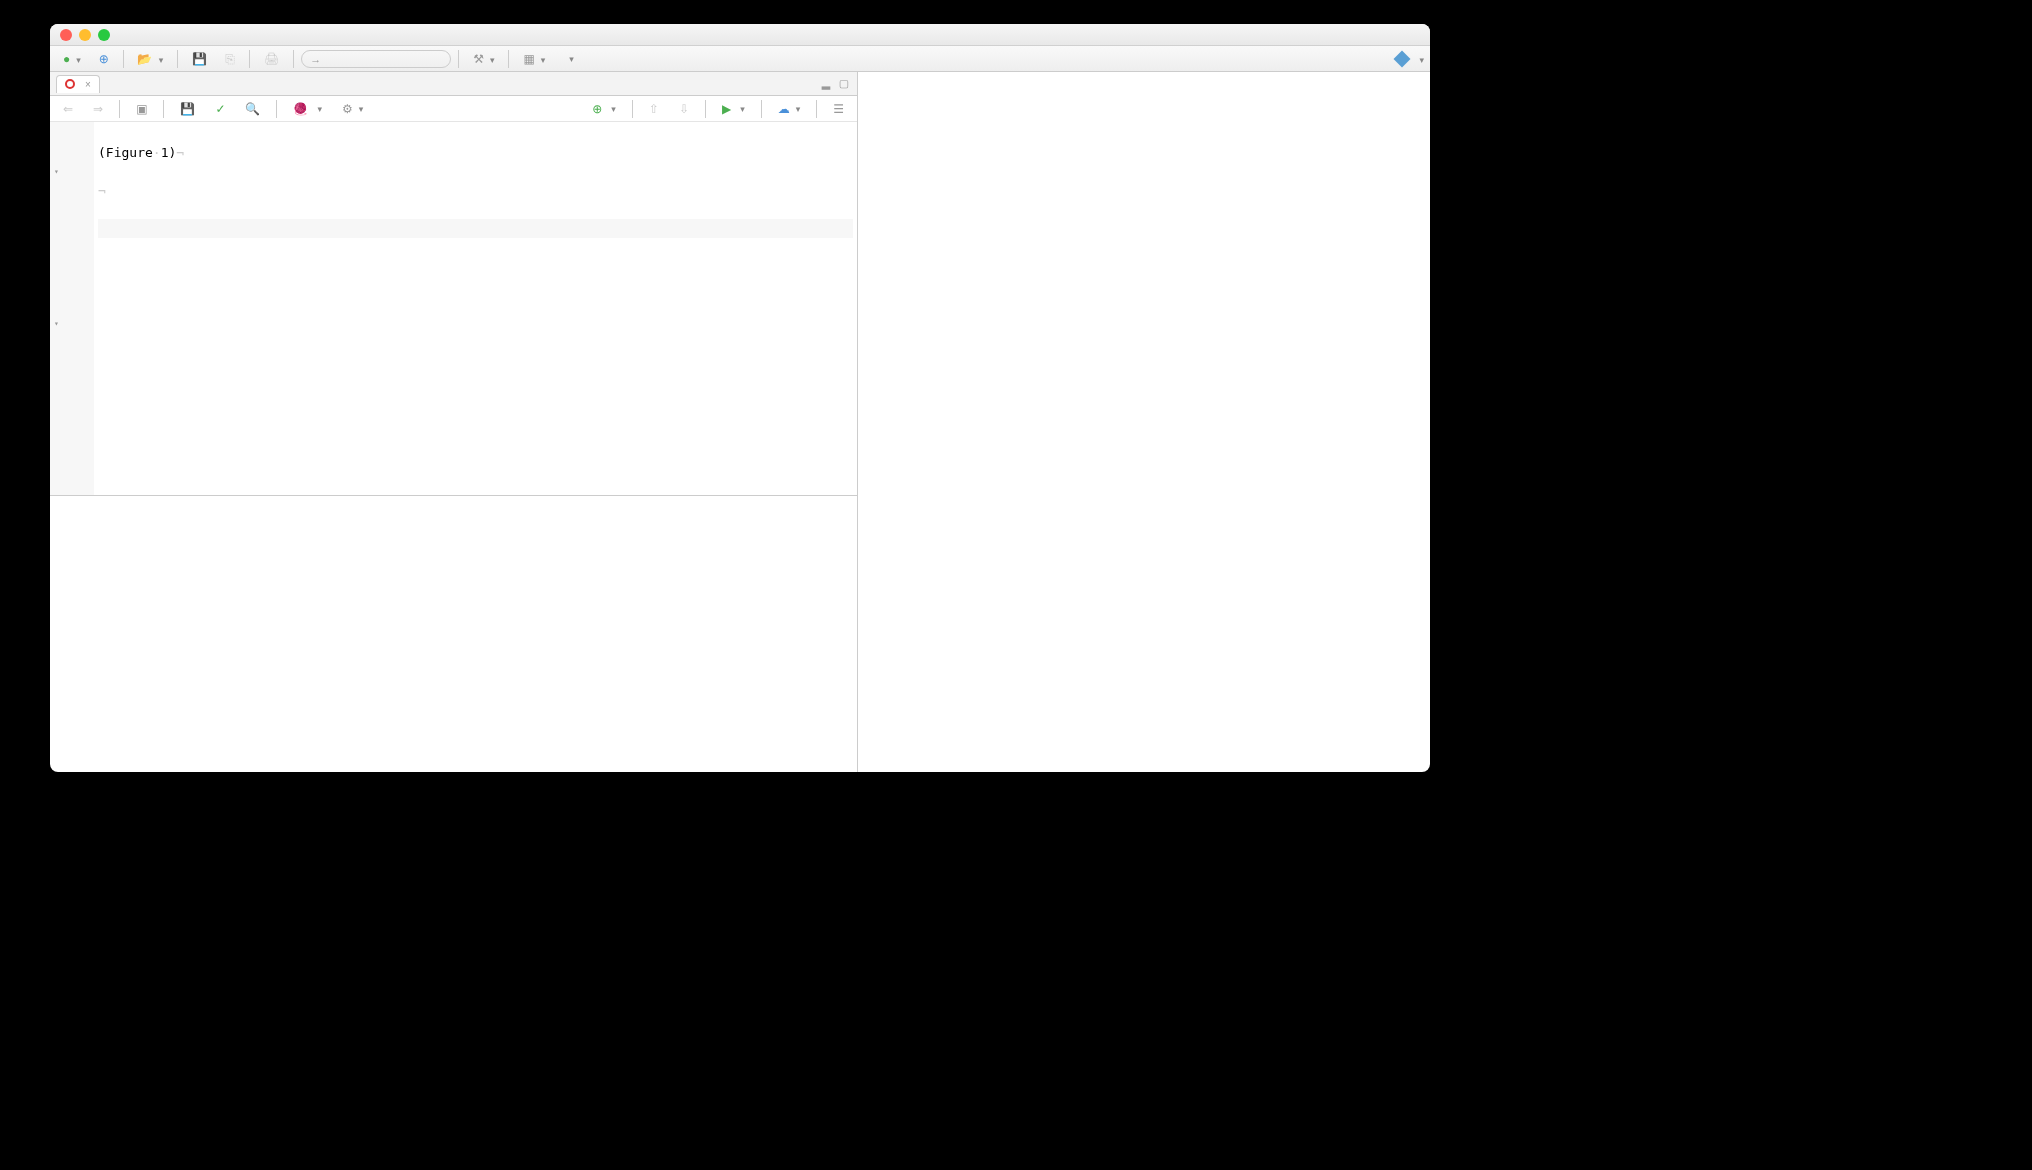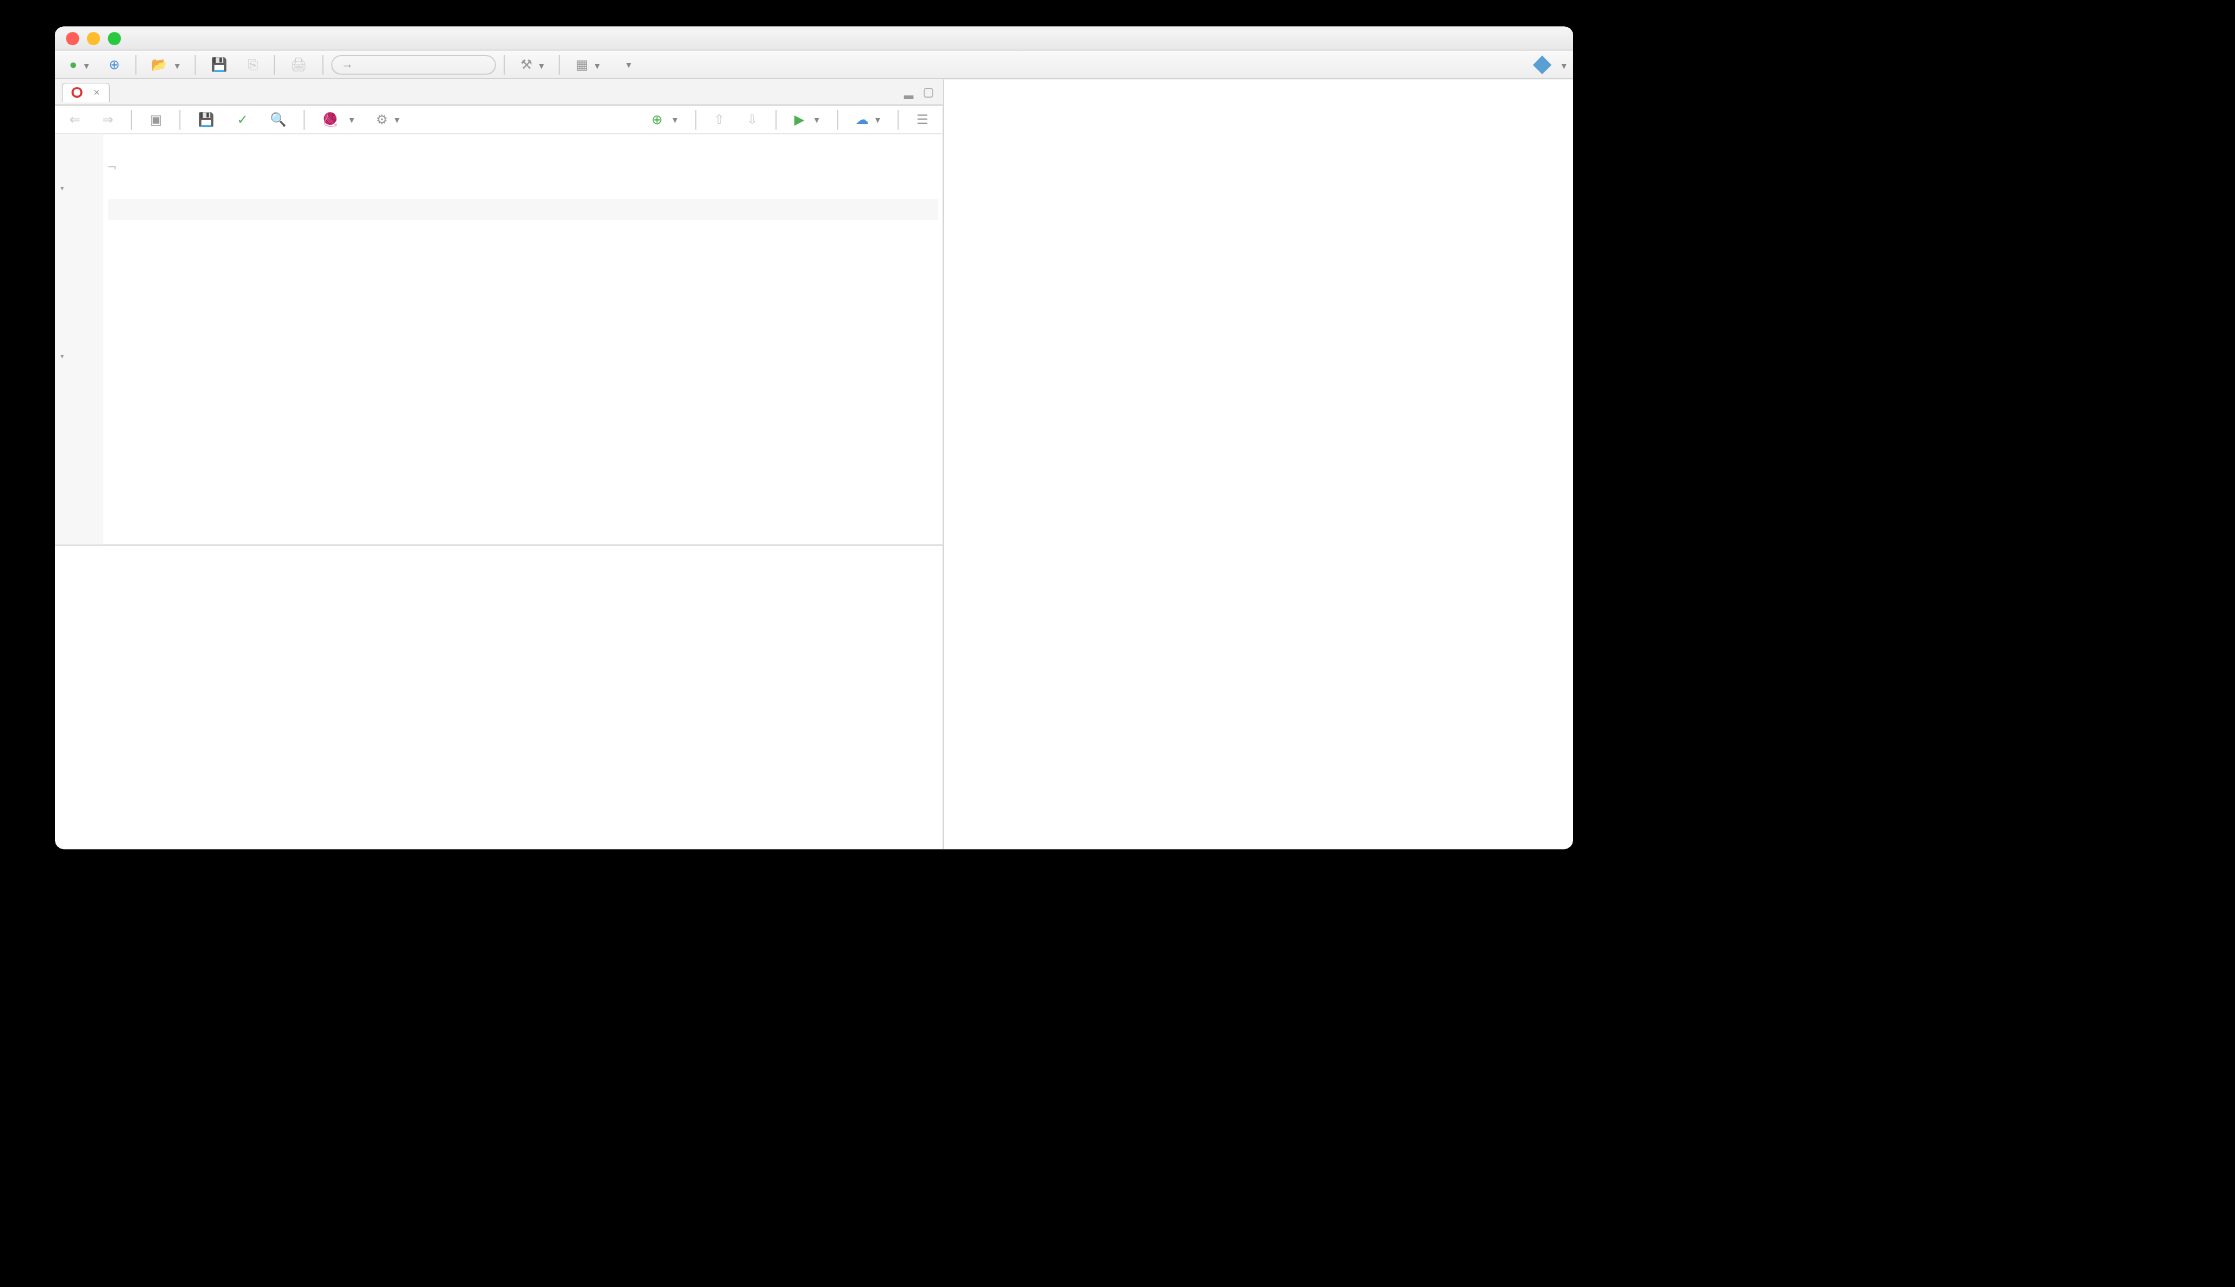--- a/index.html
+++ b/index.html
@@ -176,18 +176,19 @@
             <div class="gutter-line"></div>
             <div class="gutter-line"></div>
             <div class="gutter-line"></div>
             <div class="gutter-line"></div>
             <div class="gutter-line"></div>
             <div class="gutter-line"></div>
             <div class="gutter-line"></div>
             <div class="gutter-line"></div>
           </div>
           <div class="code-content">
+<div class="code-line">(Figure<span class="tok-invis">·</span>1)<span class="tok-invis">¬</span></div>
 <div class="code-line"><span class="tok-invis">¬</span></div>
 <div class="code-line chunk-bg"></div></div>
           </div>
         </div>
       </div>
     </div>
   </div>
 </body></html>

